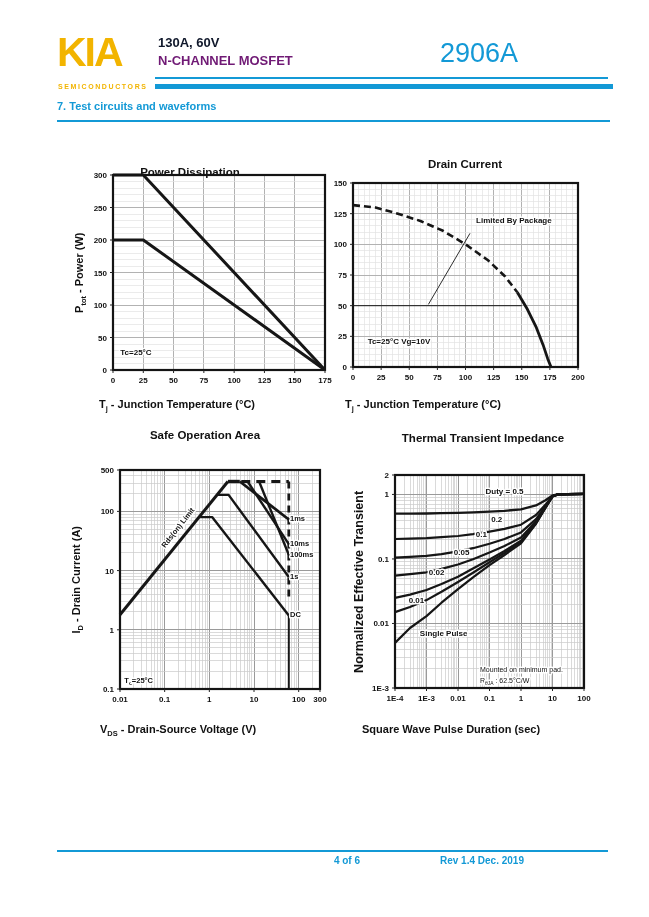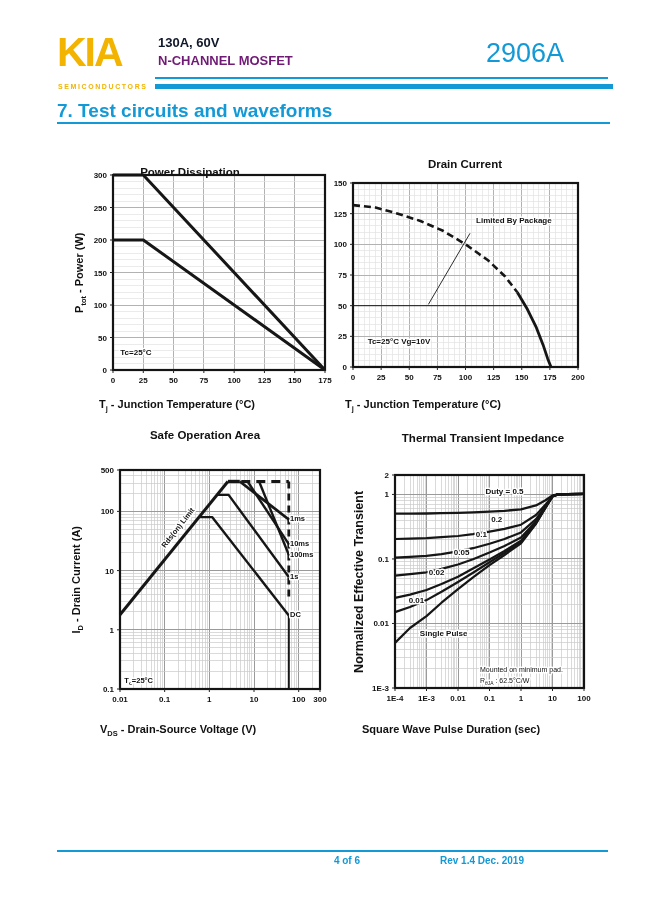--- a/index.html
+++ b/index.html
@@ -4,25 +4,25 @@
 <style>
   html,body{margin:0;padding:0;background:#888;}
   .page{position:relative;width:649px;height:917px;background:#ffffff;margin:0 auto;
         font-family:"Liberation Sans",sans-serif;overflow:hidden;}
   .abs{position:absolute;}
   
   .logo{left:57px;top:32px;font-size:41px;font-weight:700;letter-spacing:-2px;color:#f2b400;line-height:1;}
   .logo-sub{left:58px;top:83px;font-size:7px;font-weight:700;letter-spacing:1.6px;color:#f2b400;}
   .spec1{left:158px;top:35px;font-size:13px;font-weight:700;color:#0f172a;}
   .spec2{left:158px;top:53px;font-size:13px;font-weight:700;color:#701a75;}
-  .part{left:440px;top:38px;width:170px;text-align:center;font-size:27px;font-weight:500;color:#1399d6;}
+  .part{left:440px;top:38px;width:170px;text-align:left;font-size:27px;font-weight:500;color:#1399d6;}
   .rule-thin{left:155px;top:77px;width:453px;height:2px;background:#1399d6;}
   .rule-thick{left:155px;top:84px;width:458px;height:5px;background:#1399d6;}
-  .section-title{left:57px;top:100px;width:553px;font-size:19px;font-weight:700;color:#1399d6;
-                 border-bottom:2px solid #1399d6;padding-bottom:0;}
+  .section-title{left:57px;top:100px;width:553px;font-size:11px;font-weight:700;color:#1399d6;
+                 border-bottom:2px solid #1399d6;padding-bottom:8px;}
   
   .ctitle{text-align:center;font-size:11.5px;font-weight:700;color:#111;}
   .cxlab{text-align:left;font-size:11px;font-weight:700;color:#111;}
   .cylab{font-size:11px;font-weight:700;color:#111;text-align:center;transform:rotate(-90deg);line-height:1.1;}
   .cylab-big{font-size:12.5px;}
   sub{font-size:68%;}
   svg.plot{position:absolute;overflow:visible;}
   svg text{font-family:"Liberation Sans",sans-serif;}
   .tick{font-size:8px;font-weight:700;fill:#111;}
   

